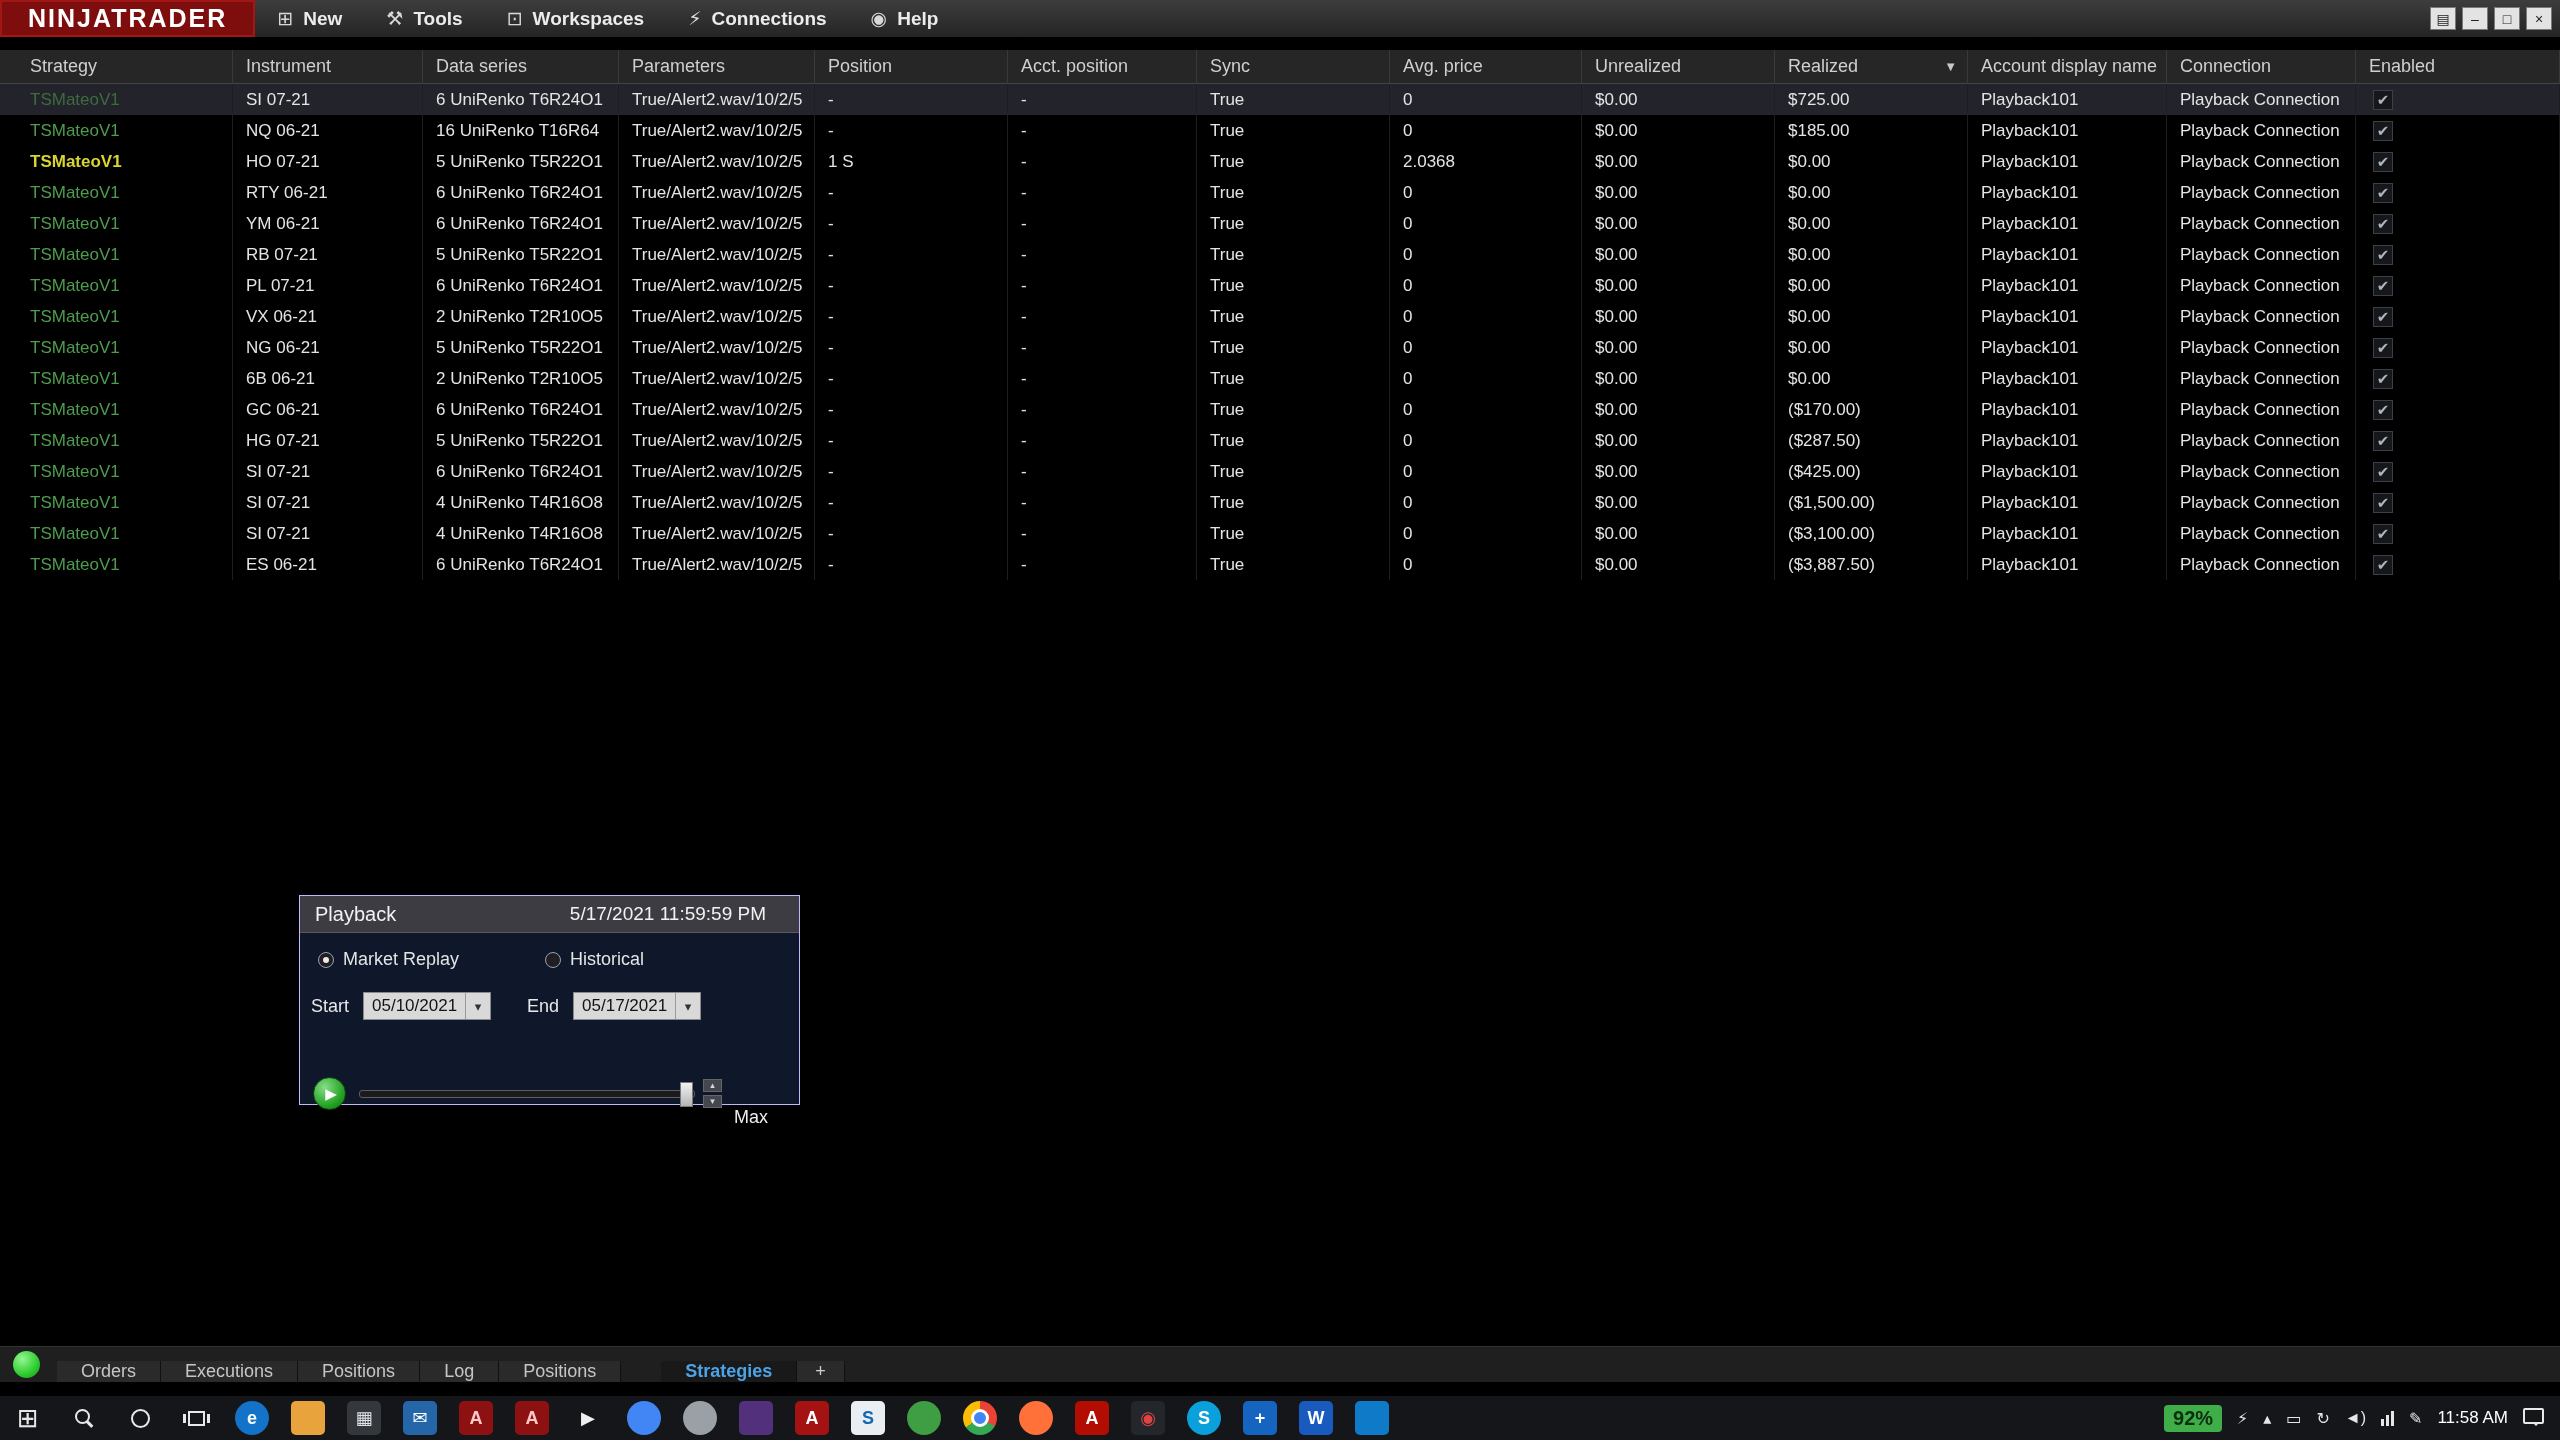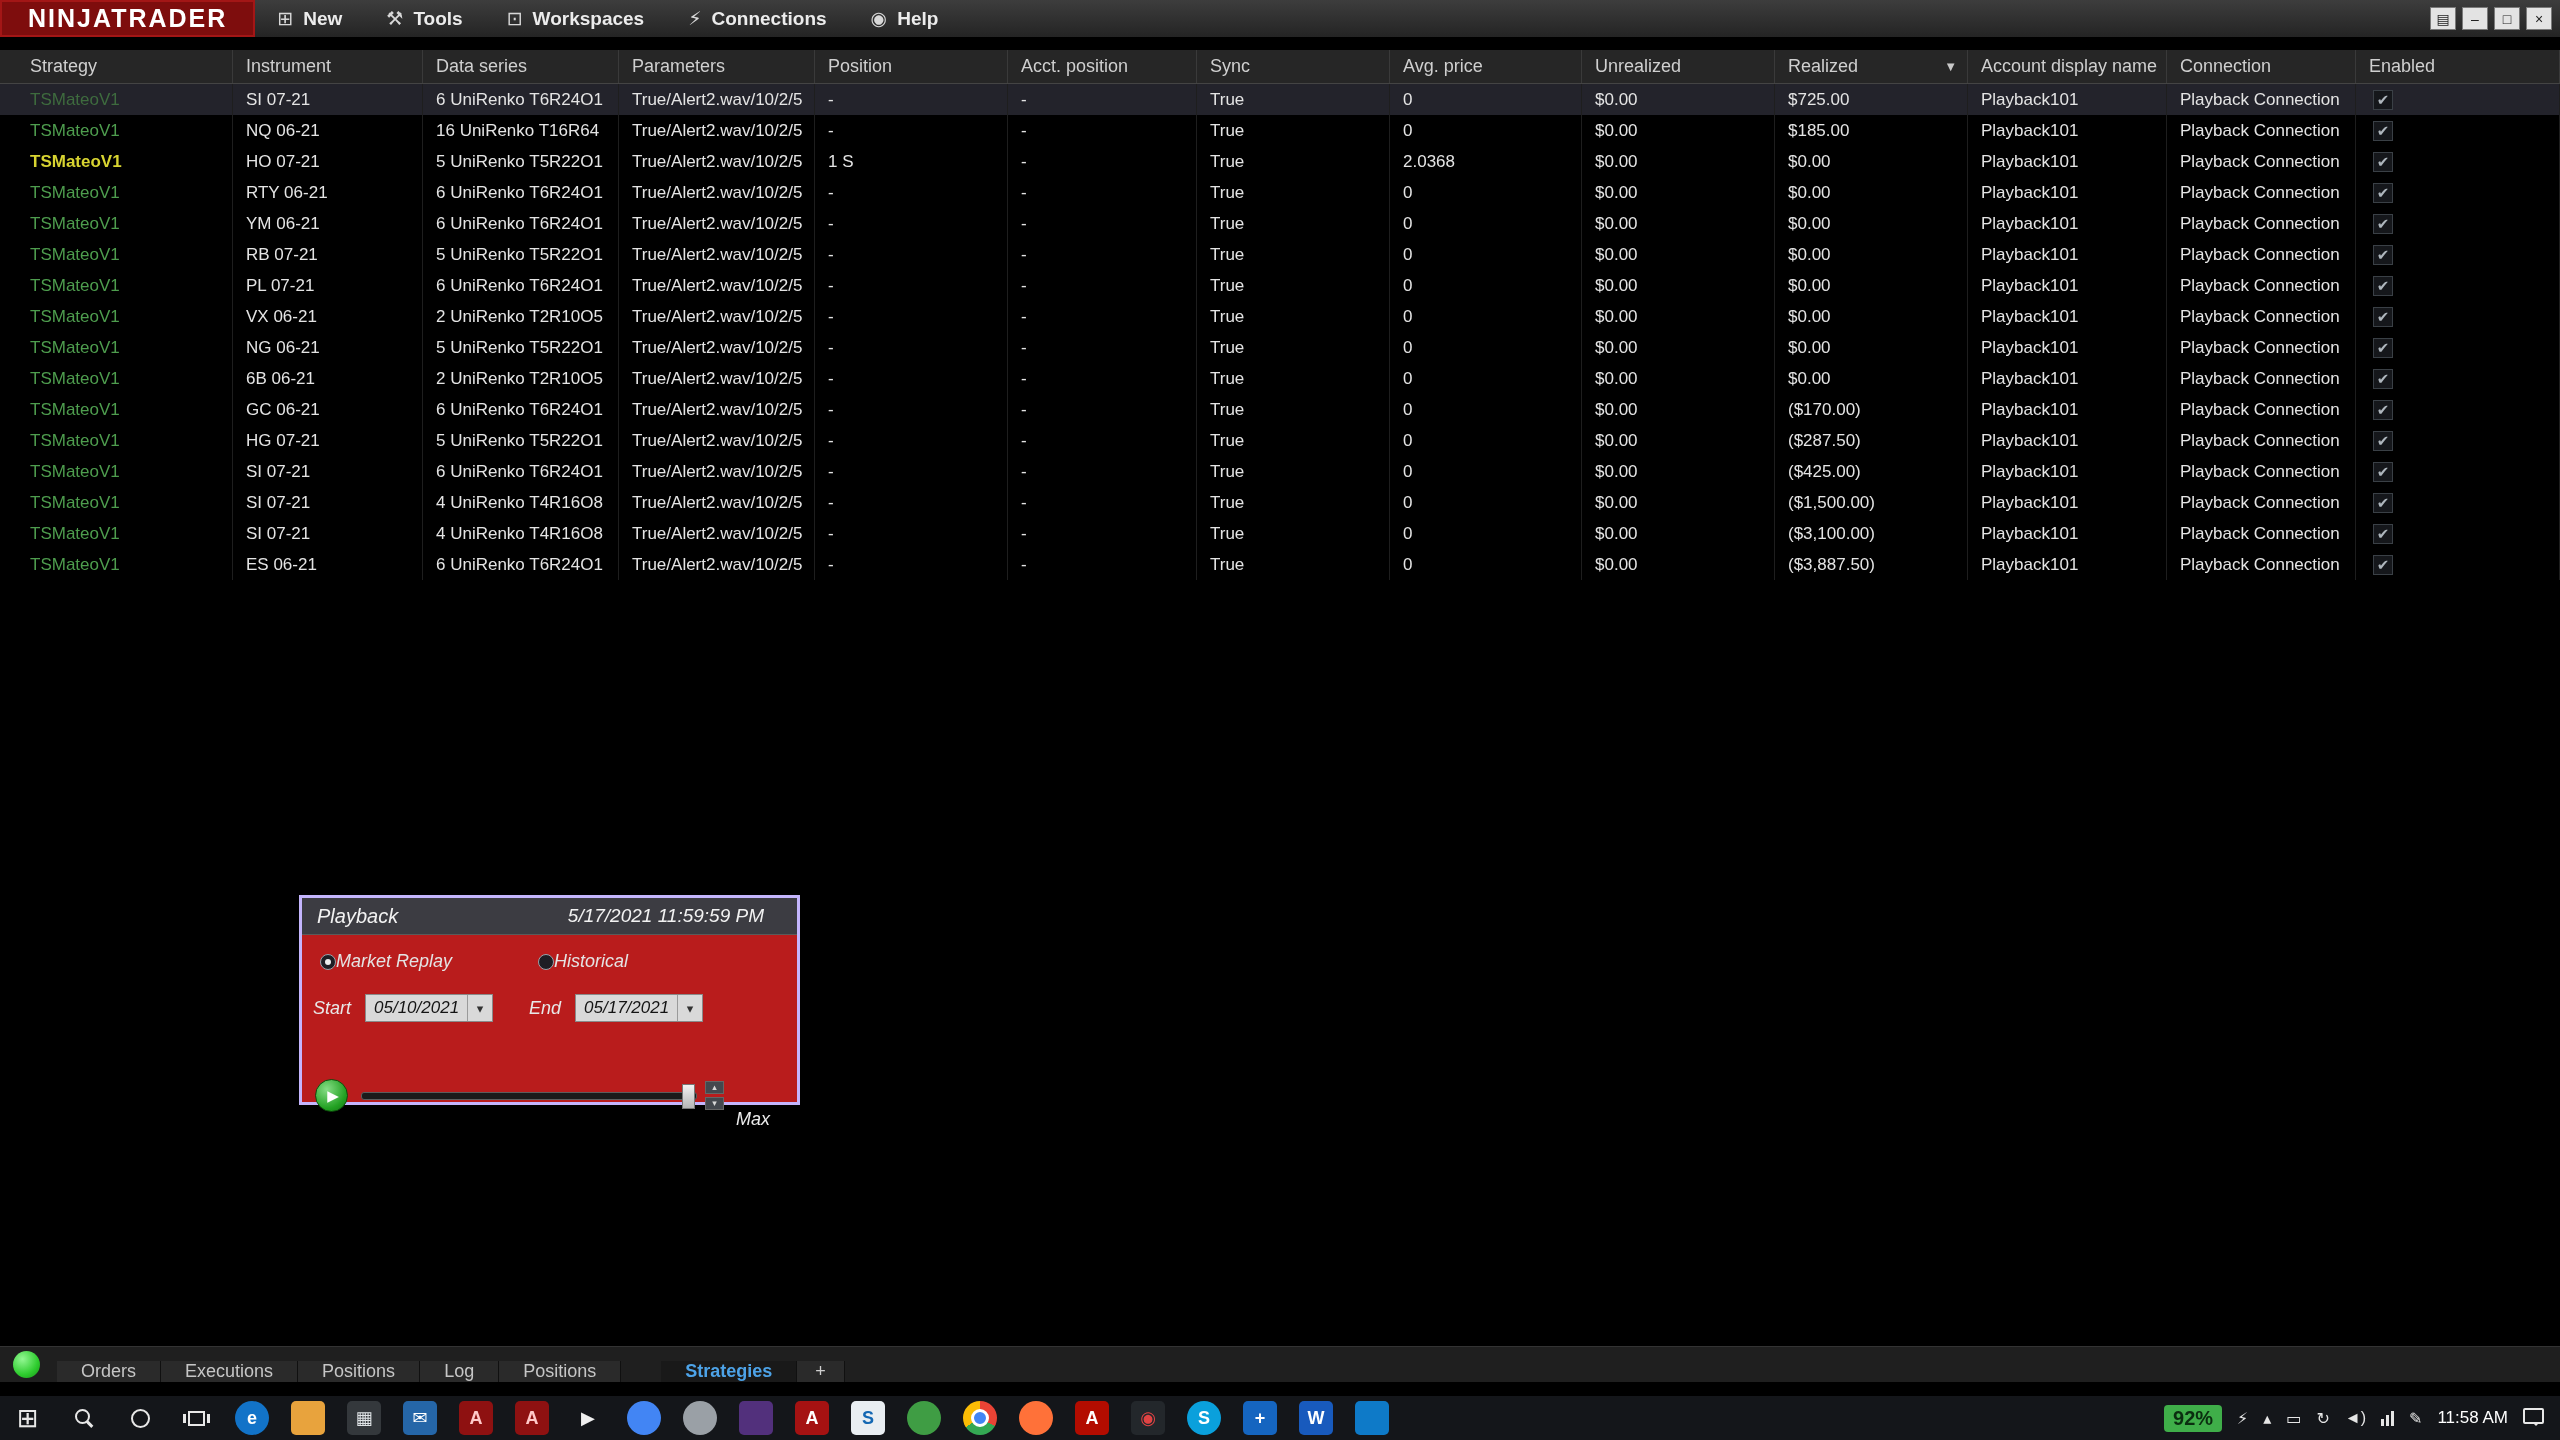--- a/index.html
+++ b/index.html
@@ -51,29 +51,29 @@
   }
   .tcell:first-child { padding-left:30px; }
   .chkbox {
     width:20px; height:20px; background:#15171b; border:1px solid #3a4046;
     display:flex; align-items:center; justify-content:center;
     font-size:15px; color:#aeb6bd; margin-left:4px;
   }
   
   .playback-panel {
     position:absolute; left:299px; top:895px; width:501px; height:210px;
-    background:#b91c1c; border:3px solid #c4b5fd; box-shadow:0 0 14px rgba(0,0,0,.6);font-style:italic;
+    background:#0f172a; border:1px solid #c4b5fd; box-shadow:0 0 14px rgba(0,0,0,.6);
   }
   .pb-title {
     height:37px; display:flex; align-items:center; padding:0 15px;
     background:#3c3c42; border-bottom:1px solid #5a5a5a; font-size:20px; color:#f2f2f2;
   }
   .pb-date { margin-left:auto; padding-right:18px; font-size:19px; }
   .pb-radios { display:flex; align-items:center; padding:16px 0 0 18px; font-size:18px; }
-  .radio-group { display:flex; align-items:center; }
+  .radio-group { display:flex; align-items:center; gap:9px; }
   .radio-group.hist { margin-left:86px; }
   .radio {
     width:16px; height:16px; border-radius:50%; border:1px solid #9aa2aa;
     background:#1e1e24; position:relative; display:inline-block;
   }
   .radio.on::after { content:""; position:absolute; inset:4px; border-radius:50%; background:#ececec; }
   .pb-dates { display:flex; align-items:center; padding:22px 0 0 11px; font-size:18px; }
   .pb-label { color:#e8e8e8; }
   .dd {
     height:28px; width:128px; margin-left:14px; background:#d9d9d9; border:1px solid #8a8a8a;

